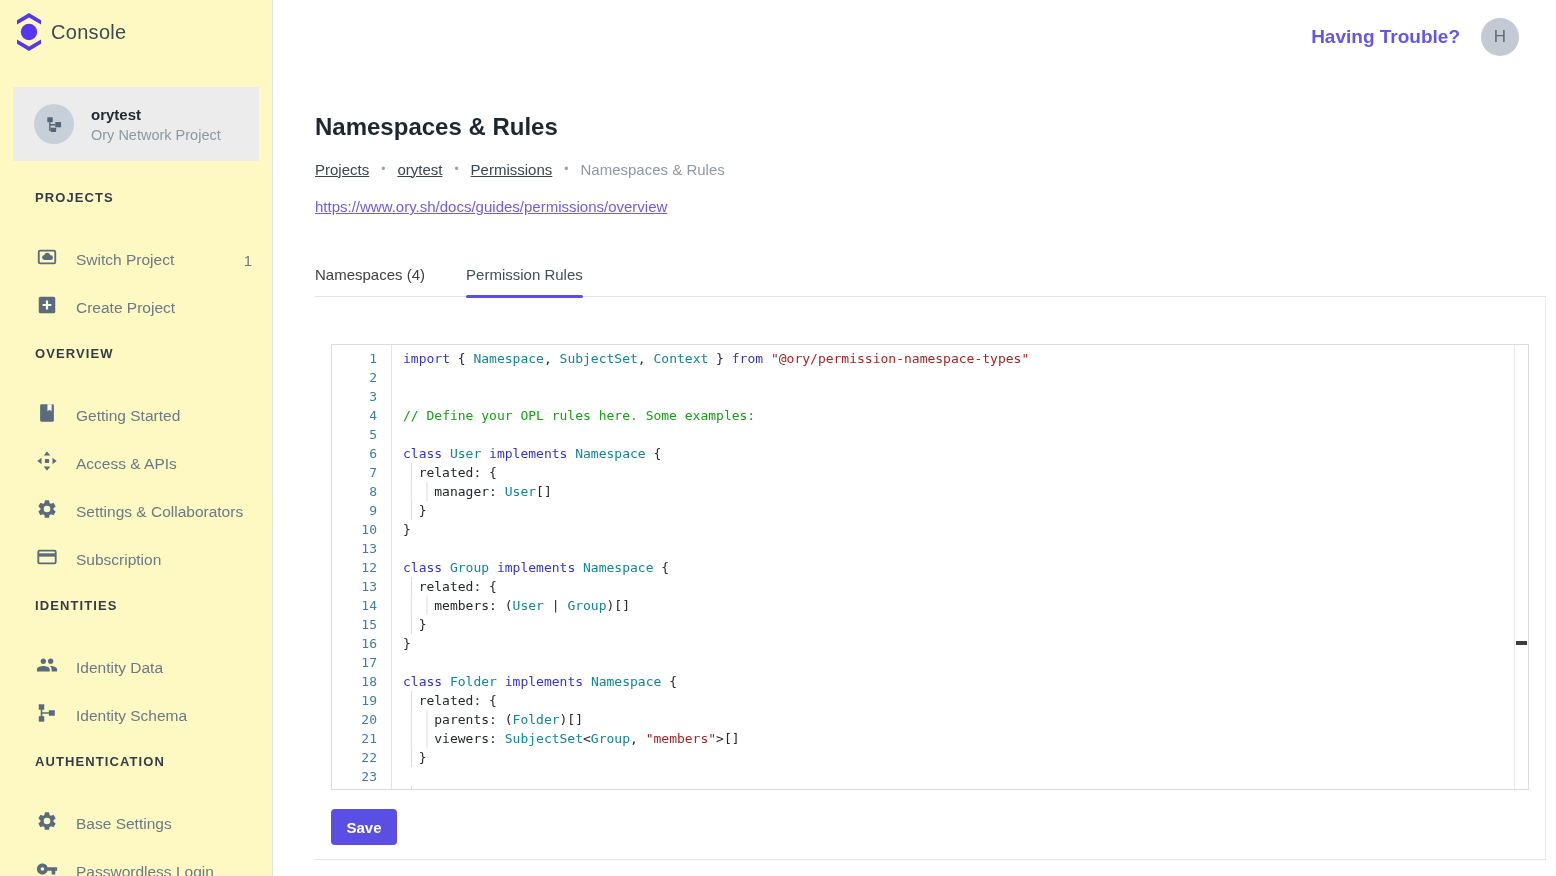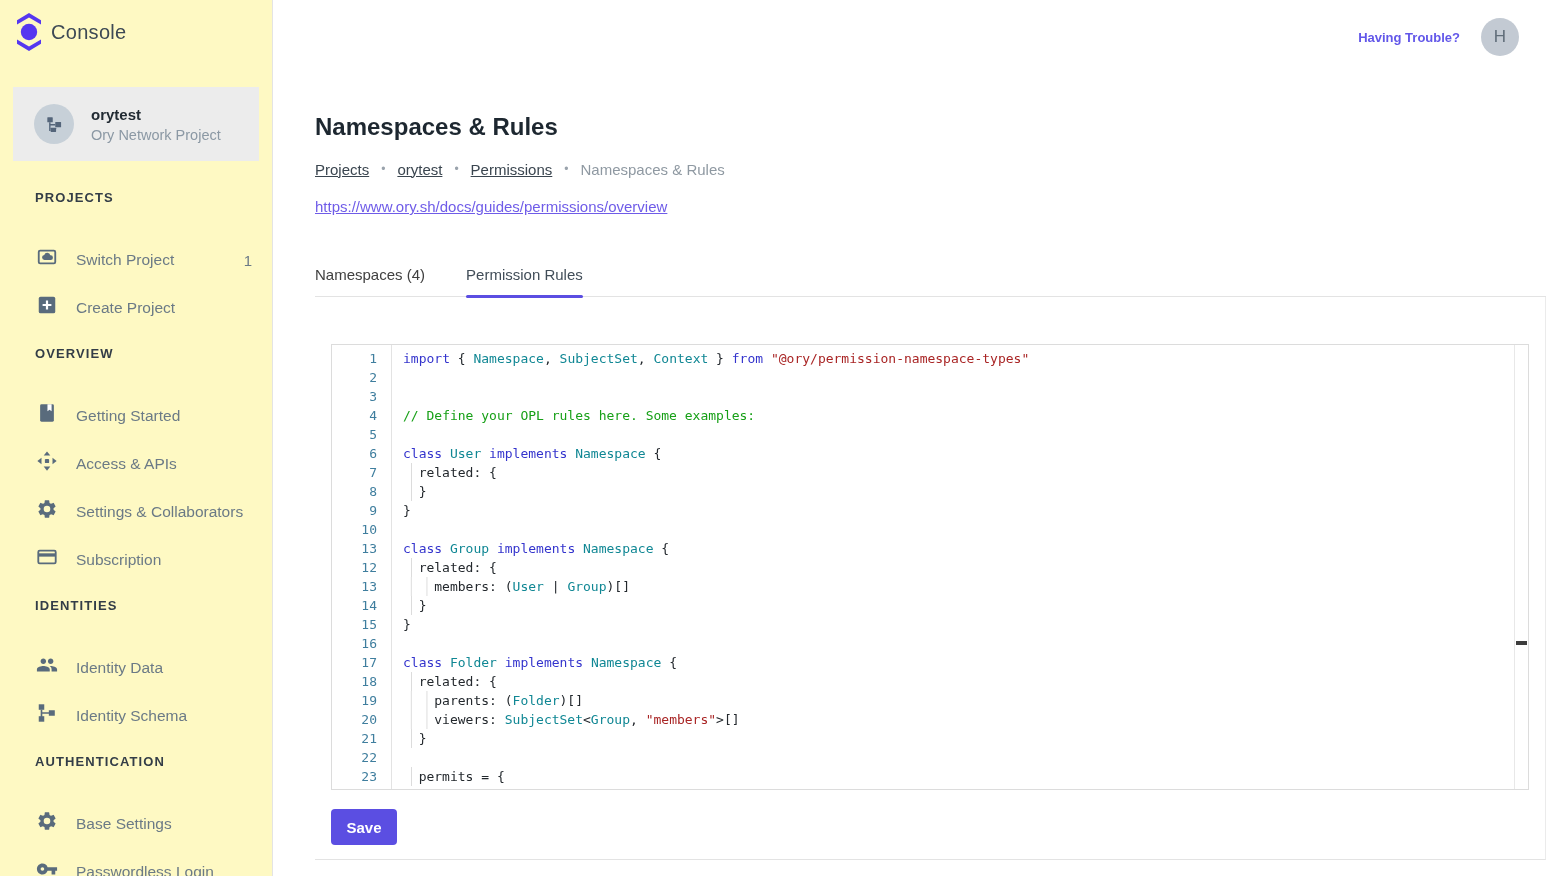--- a/index.html
+++ b/index.html
@@ -27,21 +27,21 @@
   .sb-icon { width:24px; height:24px; display:flex; align-items:center; justify-content:center;
     color:#596b7c; flex:none; }
   .sb-label { margin-left:17px; font-size:15.5px; color:#6b7a86; }
   .sb-badge { margin-left:auto; font-size:15px; color:#6b7a86; }
 
   
   .main { position:absolute; left:273px; top:0; width:1283px; height:876px;
     padding:0 10px 0 42px; }
   .topbar { display:flex; justify-content:flex-end; align-items:center; gap:21px;
     height:74px; padding-right:27px; }
-  .help-link { font-size:13px; font-weight:700; color:var(--c-link,#6257e9); cursor:pointer; }
+  .help-link { font-size:19px; font-weight:700; color:var(--c-link,#6257e9); cursor:pointer; }
   .avatar { width:38px; height:38px; border-radius:50%; background:#c3cad3; color:#606d79;
     display:flex; align-items:center; justify-content:center; font-size:17px; cursor:pointer; }
   h1.page-title { margin-top:39px; font-size:24px; font-weight:700; color:#1d2730; line-height:28px; }
   .breadcrumb { margin-top:18px; display:flex; align-items:center; font-size:15px; height:20px; }
   .crumb { color:#3a454f; text-decoration:underline; cursor:pointer; }
   .crumb.current { color:#8f99a2; text-decoration:none; cursor:default; }
   .sep { color:#9aa3ac; font-size:12px; margin:0 12px; }
   .docs-link { display:inline-block; margin-top:19px; font-size:15px; height:20px;
     color:var(--c-doclink,#6f5ce8); text-decoration:underline; cursor:pointer; }
 
@@ -271,20 +271,21 @@
           <div class="gl">24</div>
         </div>
       <div class="code" id="code">
           <div class="cl"><span class="tk-kw">import</span><span class="tk-pl"> { </span><span class="tk-ty">Namespace</span><span class="tk-pl">, </span><span class="tk-ty">SubjectSet</span><span class="tk-pl">, </span><span class="tk-ty">Context</span><span class="tk-pl"> } </span><span class="tk-kw">from</span><span class="tk-pl"> </span><span class="tk-str">"@ory/permission-namespace-types"</span></div>
           <div class="cl"></div>
           <div class="cl"></div>
           <div class="cl"><span class="tk-com">// Define your OPL rules here. Some examples:</span></div>
           <div class="cl"></div>
           <div class="cl"><span class="tk-kw">class</span><span class="tk-pl"> </span><span class="tk-ty">User</span><span class="tk-pl"> </span><span class="tk-kw">implements</span><span class="tk-pl"> </span><span class="tk-ty">Namespace</span><span class="tk-pl"> {</span></div>
           <div class="cl"><span class="ind" style="width: 2ch;"></span><span class="tk-pl">related: {</span></div>
+          <div class="cl"><span class="ind" style="width: 4ch;"></span><span class="tk-pl">manager: </span><span class="tk-ty">User</span><span class="tk-pl">[]</span></div>
           <div class="cl"><span class="ind" style="width: 2ch;"></span><span class="tk-pl">}</span></div>
           <div class="cl"><span class="tk-pl">}</span></div>
           <div class="cl"></div>
           <div class="cl"><span class="tk-kw">class</span><span class="tk-pl"> </span><span class="tk-ty">Group</span><span class="tk-pl"> </span><span class="tk-kw">implements</span><span class="tk-pl"> </span><span class="tk-ty">Namespace</span><span class="tk-pl"> {</span></div>
           <div class="cl"><span class="ind" style="width: 2ch;"></span><span class="tk-pl">related: {</span></div>
           <div class="cl"><span class="ind" style="width: 4ch;"></span><span class="tk-pl">members: (</span><span class="tk-ty">User</span><span class="tk-pl"> | </span><span class="tk-ty">Group</span><span class="tk-pl">)[]</span></div>
           <div class="cl"><span class="ind" style="width: 2ch;"></span><span class="tk-pl">}</span></div>
           <div class="cl"><span class="tk-pl">}</span></div>
           <div class="cl"></div>
           <div class="cl"><span class="tk-kw">class</span><span class="tk-pl"> </span><span class="tk-ty">Folder</span><span class="tk-pl"> </span><span class="tk-kw">implements</span><span class="tk-pl"> </span><span class="tk-ty">Namespace</span><span class="tk-pl"> {</span></div>

